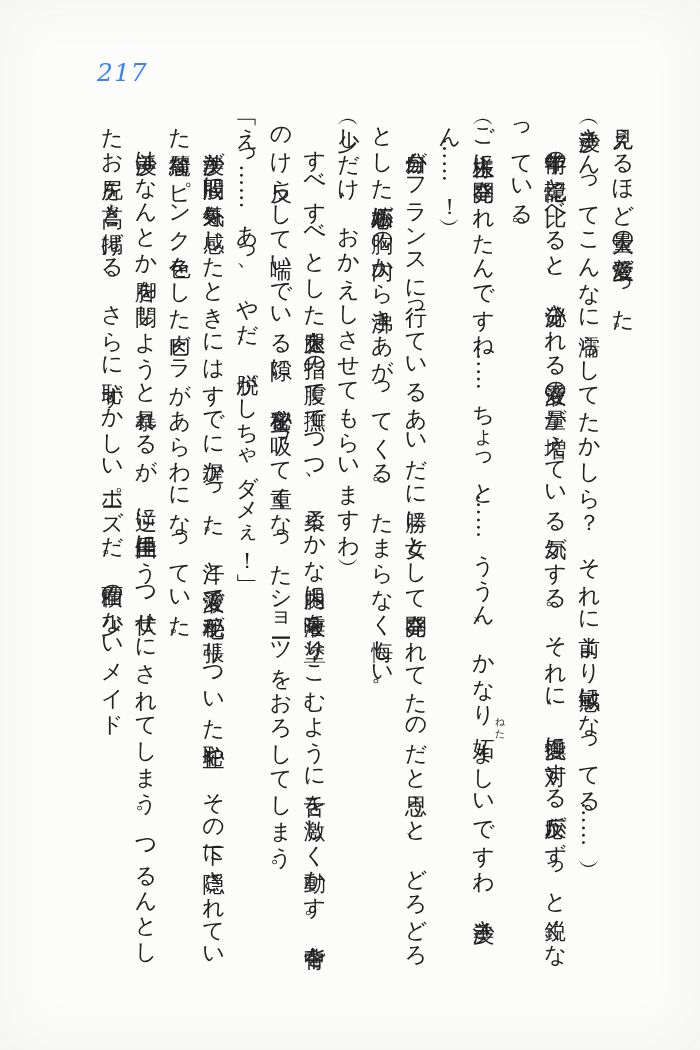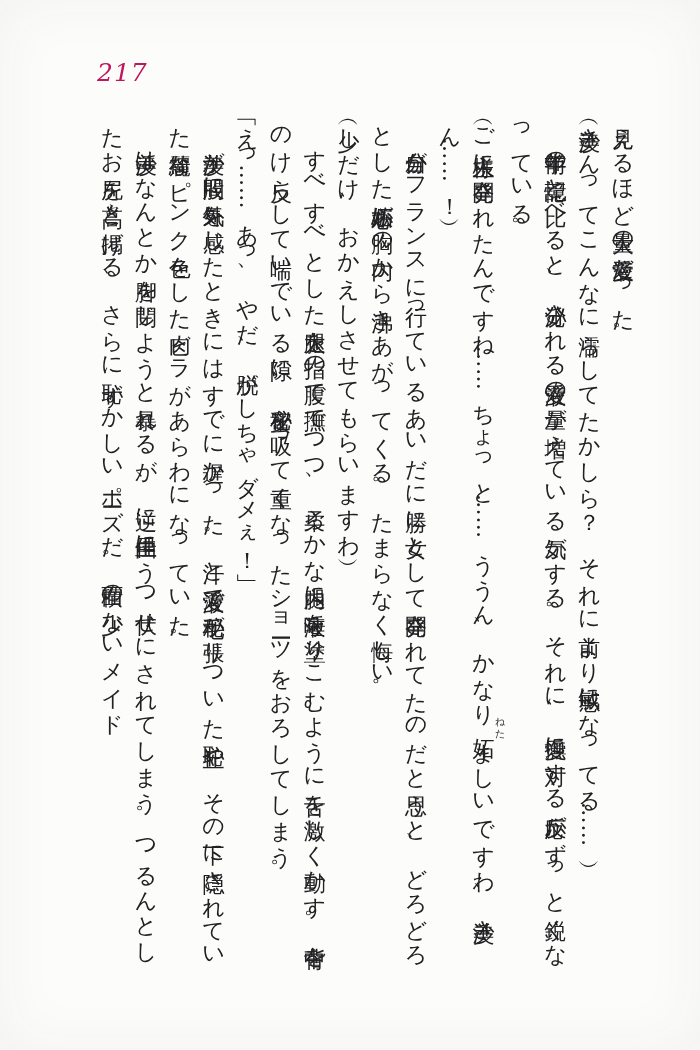--- a/index.html
+++ b/index.html
@@ -20,21 +20,21 @@
     box-shadow: inset 0 0 60px rgba(60,60,55,0.05);
   }
   .page-number {
     position: absolute;
     top: 58px;
     left: 97px;
     font-family: "DejaVu Serif", serif;
     font-style: italic;
     font-size: 25px;
     letter-spacing: 1px;
-    color: #be185d;
+    color: #3b82f6;
   }
   .text-block {
     position: absolute;
     top: 112px;
     right: 60px;
     width: 574px;
     height: 856px;
     writing-mode: vertical-rl;
     text-orientation: mixed;
     line-break: normal;

